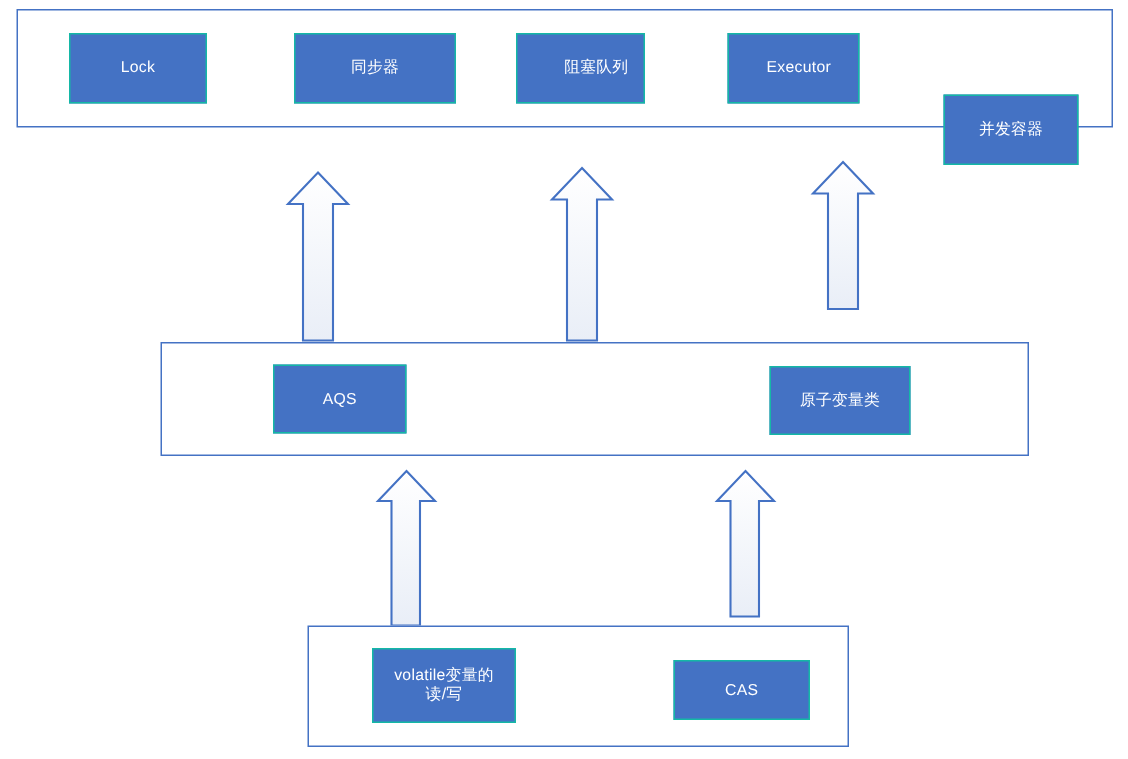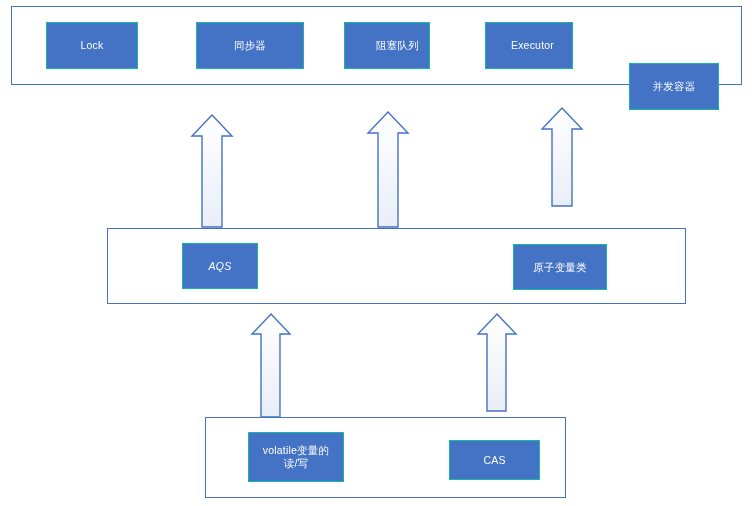--- a/index.html
+++ b/index.html
@@ -53,21 +53,21 @@
   }
 
   
   #node-lock       { left: 46px;  top: 22px; width: 92px;  height: 47px; }
   #node-sync       { left: 196px; top: 22px; width: 108px;  height: 47px; }
   #node-blockq     { left: 344px; top: 22px; width: 86px;  height: 47px; padding-left: 25px; }
   #node-executor   { left: 485px; top: 22px; width: 88px;  height: 47px; padding-left: 11px; }
   #node-container  { left: 629px; top: 22px; width: 90px;  height: 47px; margin-top: 41px; }
 
   
-  #node-aqs        { left: 182px; top: 243px; width: 76px; height: 46px; font-style: italic; }
+  #node-aqs        { left: 182px; top: 243px; width: 89px; height: 46px; }
   #node-nonblock   { left: 344px; top: 242px; width: 81px; height: 48px; }
   #node-atomic     { left: 513px; top: 244px; width: 94px; height: 46px; }
 
   
   #node-volatile   { left: 228px; top: 432px; width: 96px; height: 50px; margin-left: 20px; }
   #node-cas        { left: 449px; top: 440px; width: 91px; height: 40px; }
 
   
   .arrow {
     position: absolute;

